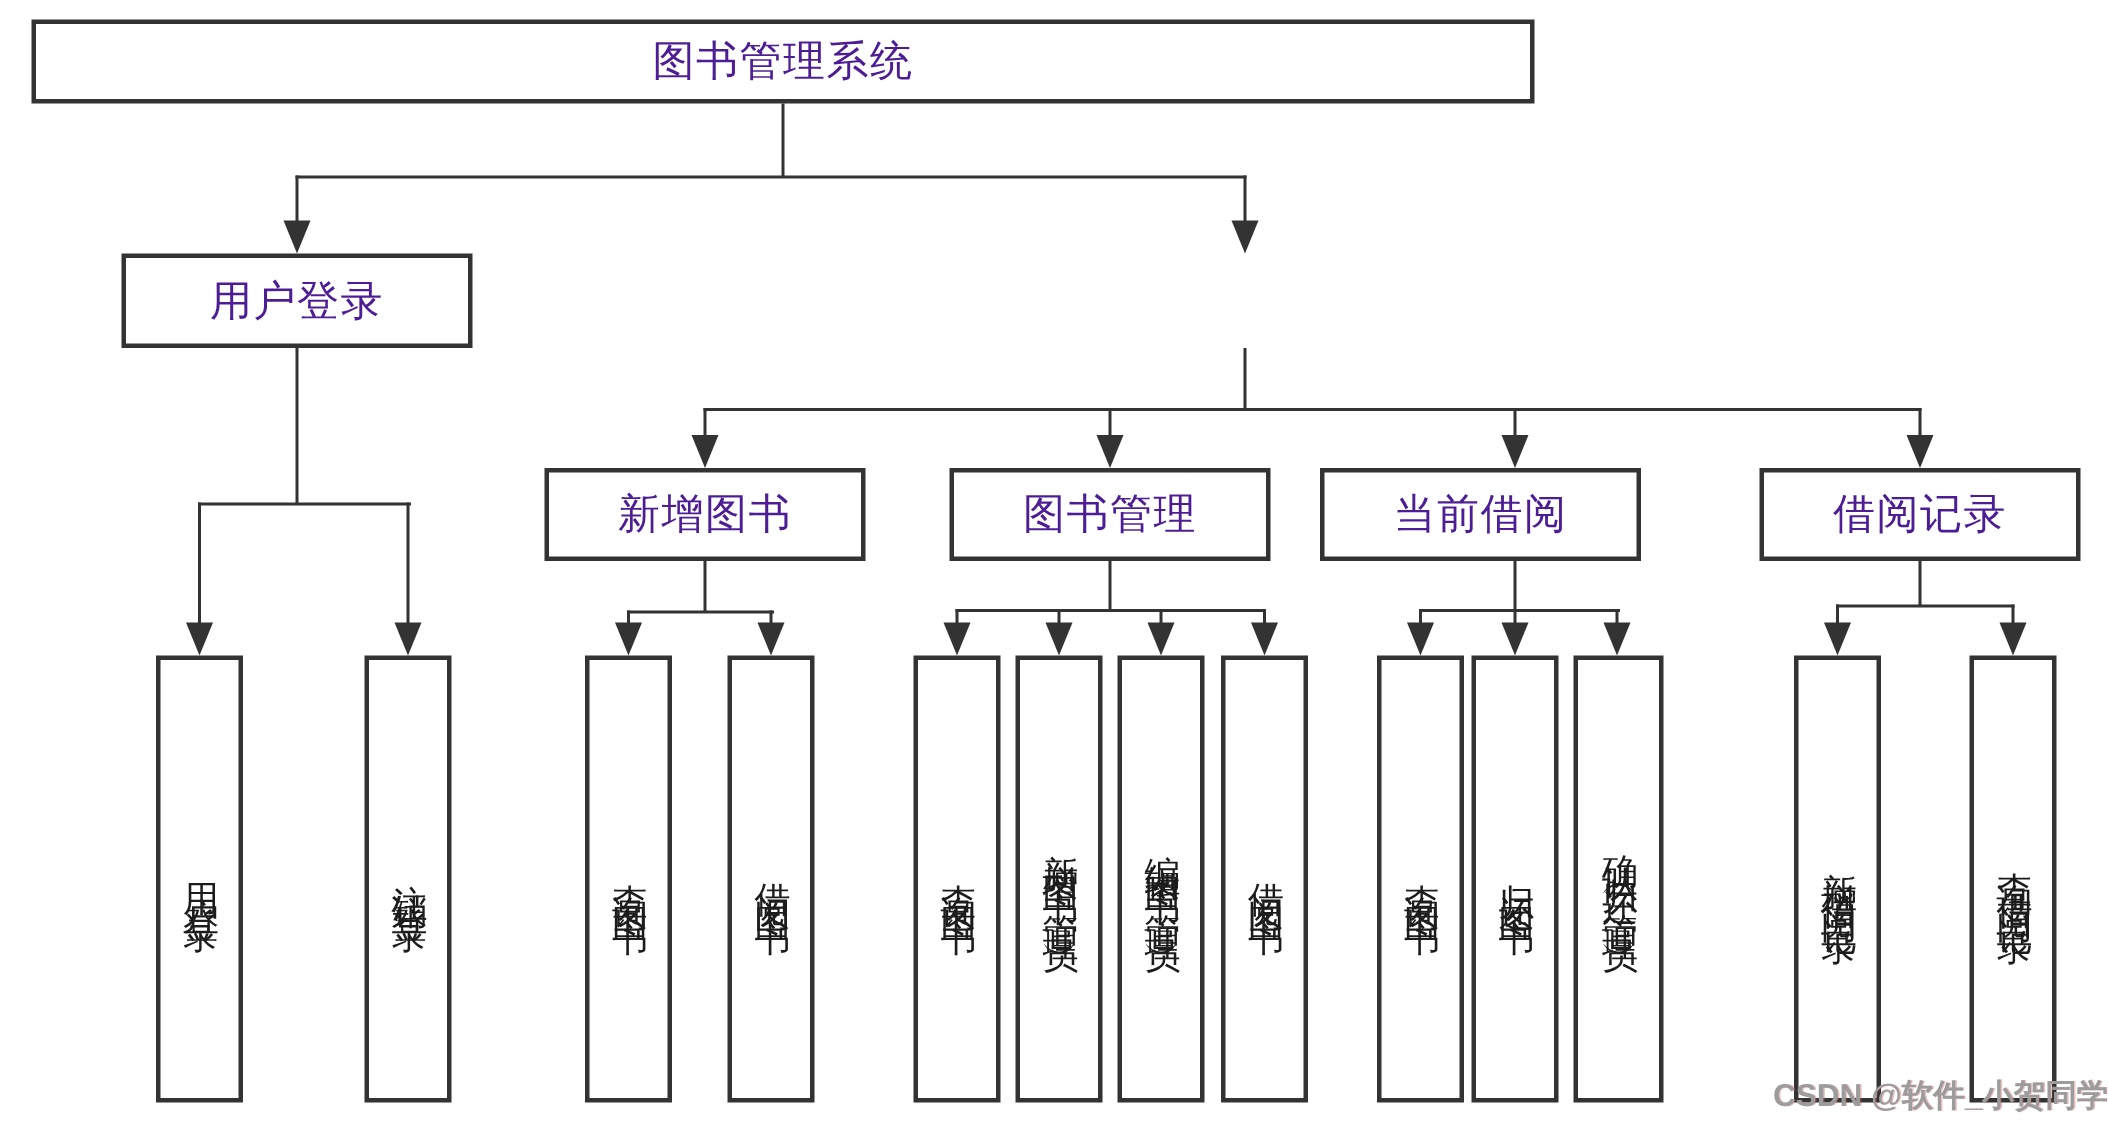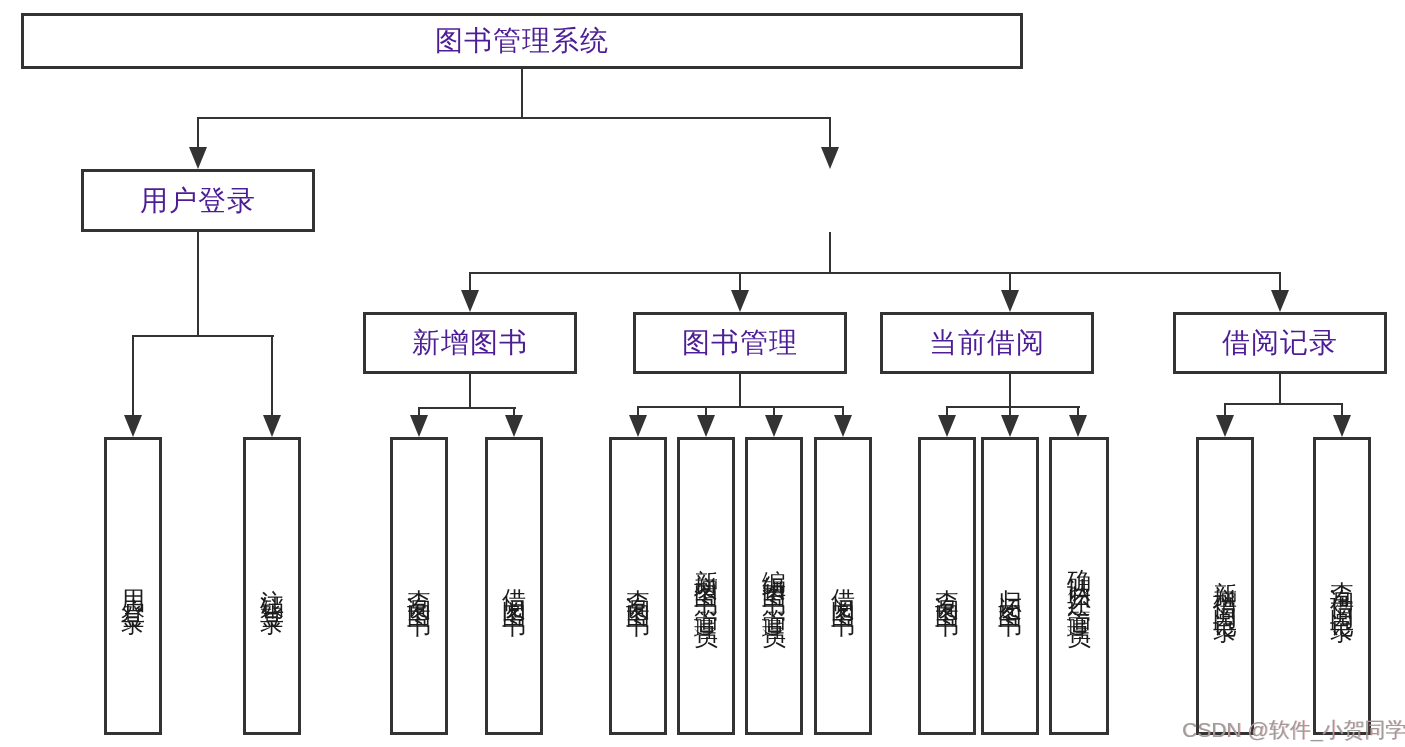--- a/index.html
+++ b/index.html
@@ -134,15 +134,15 @@
   <div class="vline" style="left:1009px;top:406px;height:11px;"></div>
   <div class="arrowhead" style="left:1001px;top:415px;"></div>
   <div class="vline" style="left:1077px;top:406px;height:11px;"></div>
   <div class="arrowhead" style="left:1069px;top:415px;"></div>
 
   <div class="vline" style="left:1224px;top:403px;height:14px;"></div>
   <div class="arrowhead" style="left:1216px;top:415px;"></div>
   <div class="vline" style="left:1341px;top:403px;height:14px;"></div>
   <div class="arrowhead" style="left:1333px;top:415px;"></div>
 
-  <div class="watermark" style="left:1182px;top:716px;">CSDN @软件_小贺同学</div>
+  <div class="watermark" style="left:1182px;top:716px;font-weight:bold;">CSDN @软件_小贺同学</div>
 
 </div>
 
 </body></html>

